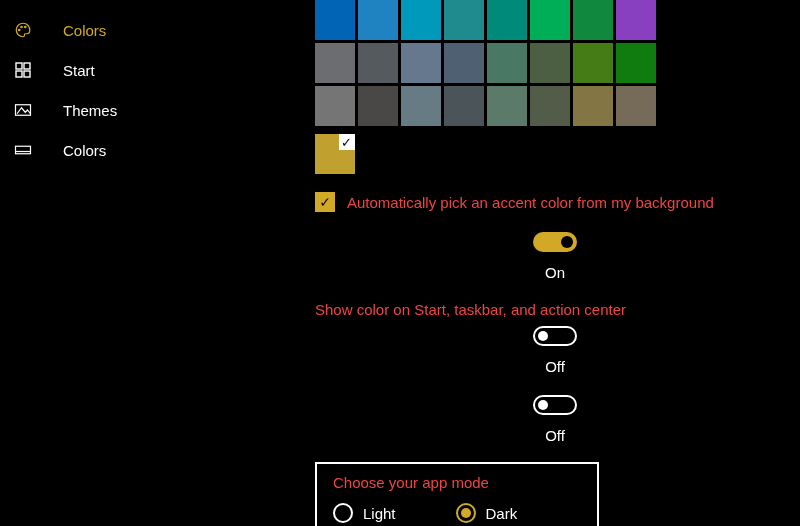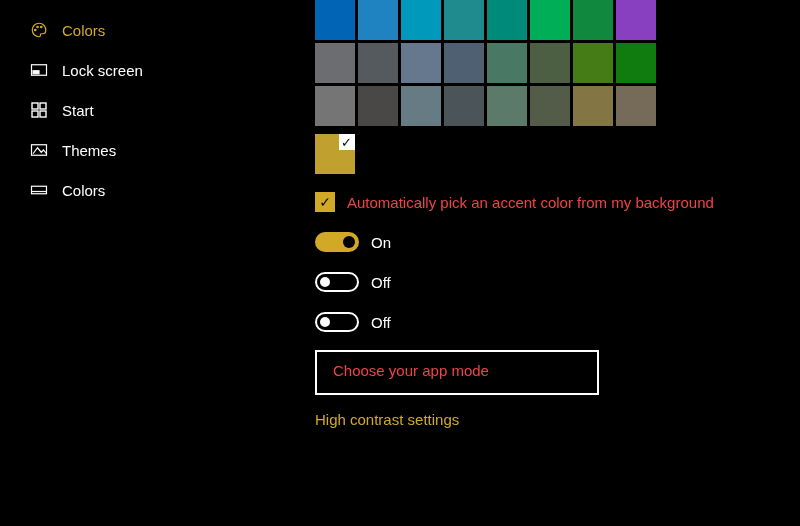--- a/index.html
+++ b/index.html
@@ -15,22 +15,22 @@
   }
   .sidebar {
     position: absolute;
     left: 0; top: 0;
     width: 200px;
     padding-top: 10px;
   }
   .side-item {
     display: flex;
     align-items: center;
-    gap: 14px;
-    padding: 11px 30px;
+    gap: 31px;
+    padding: 11px 14px;
     color: #fff;
     cursor: pointer;
   }
   .side-item.active { color: #d2a927; }
   .side-item.active .icon svg { stroke: #d2a927; }
   .side-item .icon { width: 18px; height: 18px; display:flex; align-items:center; justify-content:center;}
   .side-item .icon svg { stroke: #fff; }
   .main {
     position: absolute;
     left: 315px;
@@ -49,21 +49,21 @@
   .swatch .inner.sel { clip-path: polygon(0 0, 60% 0, 60% 40%, 100% 40%, 100% 100%, 0 100%); }
   .swatch .check { position:absolute; right:3px; top:1px; font-size:13px; color:#000; }
   .section { margin-top: 20px; }
   .label { color:#ef4444; font-size:15px; }
   .checkbox-row { display:flex; align-items:center; gap:12px; margin-top:18px; cursor:pointer;}
   .checkbox {
     width:20px; height:20px; background:#d2a927;
     display:flex; align-items:center; justify-content:center;
     color:#000; font-size:14px;
   }
-  .toggle-row { margin-top:8px; display:flex; align-items:center; gap:12px; }
+  .toggle-row { margin-top:8px; display:flex; align-items:center; gap:12px;flex-direction:column; }
   .toggle {
     width:44px; height:20px; border-radius:10px; position:relative; cursor:pointer;
   }
   .toggle.on { background:#d2a927; }
   .toggle.off { background:transparent; border:2px solid #fff; }
   .toggle .knob {
     position:absolute; width:12px; height:12px; border-radius:50%; top:50%; transform:translateY(-50%);
   }
   .toggle.on .knob { background:#000; right:4px; }
   .toggle.off .knob { background:#fff; left:3px; width:10px; height:10px; }
@@ -90,29 +90,20 @@
   <div class="side-item active">
     <span class="icon">
       <svg width="18" height="18" viewBox="0 0 24 24" fill="none" stroke-width="1.6">
           <path d="M12 3a9 9 0 1 0 0 18c1.5 0 2-1 2-2s-.5-2 1-2h2a4 4 0 0 0 4-4 9 9 0 0 0-9-10z"></path>
           <circle cx="7" cy="12" r="1"></circle>
           <circle cx="10" cy="8" r="1"></circle>
           <circle cx="15" cy="8" r="1"></circle>
         </svg>
     </span>
     <span>Colors</span>
-  </div>
-  <div class="side-item">
-    <span class="icon">
-      <svg width="18" height="14" viewBox="0 0 24 18" fill="none" stroke-width="1.6">
-          <rect x="2" y="2" width="20" height="14"></rect>
-          <rect x="4" y="10" width="8" height="4" fill="#fff"></rect>
-        </svg>
-    </span>
-    <span>Lock screen</span>
   </div>
   <div class="side-item">
     <span class="icon">
       <svg width="16" height="16" viewBox="0 0 16 16" fill="none" stroke-width="1.4">
           <rect x="1" y="1" width="6" height="6"></rect>
           <rect x="9" y="1" width="6" height="6"></rect>
           <rect x="1" y="9" width="6" height="6"></rect>
           <rect x="9" y="9" width="6" height="6"></rect>
         </svg>
     </span>
@@ -187,36 +178,49 @@
   <div class="section">
     <div class="toggle-row">
       <div class="toggle on">
           <div class="knob"></div>
         </div>
       <span>On</span>
     </div>
   </div>
 
   <div class="section">
+    <div class="label">Show color on Start, taskbar, and action center</div>
     <div class="toggle-row">
       <div class="toggle off">
           <div class="knob"></div>
         </div>
       <span>Off</span>
     </div>
   </div>
 
   <div class="section">
     <div class="toggle-row">
       <div class="toggle off">
           <div class="knob"></div>
         </div>
       <span>Off</span>
     </div>
   </div>
 
   <div class="mode-box">
     <div class="label">Choose your app mode</div>
+    <div class="radio-row">
+      <div class="radio">
+        <div class="circle"></div>
+        <span>Light</span>
+      </div>
+      <div class="radio selected">
+        <div class="circle">
+            <div class="dot"></div>
+          </div>
+        <span>Dark</span>
+      </div>
+    </div>
   </div>
 
   <a class="link">High contrast settings</a>
 
 </div>
 
 </body></html>

